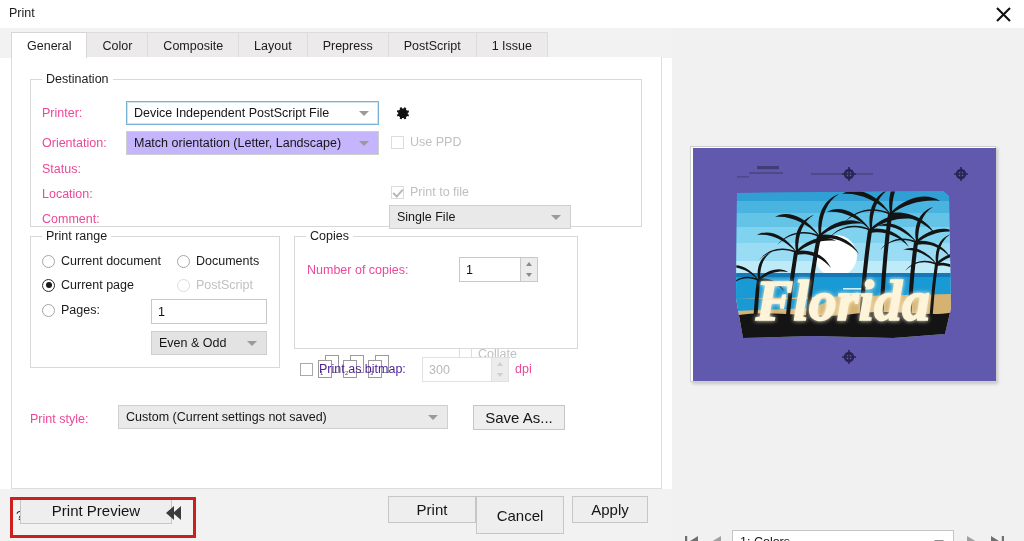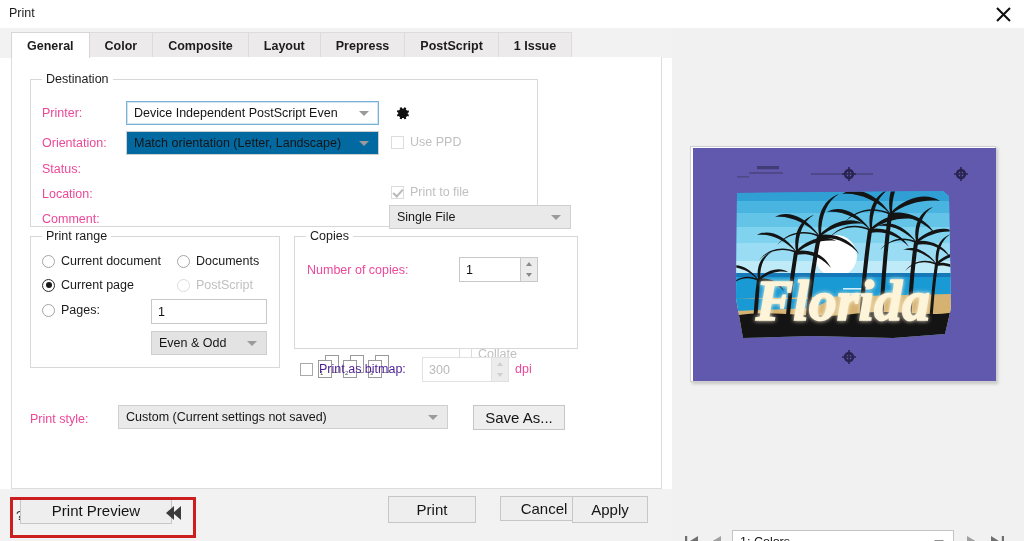--- a/index.html
+++ b/index.html
@@ -51,21 +51,20 @@
     padding: 0 15px;
     display: flex; align-items: center;
     background: #eceaea;
     border: 1px solid #dcdcdc;
     border-bottom: none;
     margin-right: -1px;
     font-size: 12.5px;
     color: #1c1c1c;
     cursor: pointer;
     white-space: nowrap;
-    font-weight: bold;
   }
   .tab.active {
     background: #ffffff;
     border-color: #d6d6d6;
     position: relative;
     z-index: 3;
   }
 
   
   .panel {
@@ -95,21 +94,21 @@
     position: absolute;
     font-size: 12.5px;
     color: #ec4899;
     white-space: nowrap;
   }
 
   
   .combo {
     position: absolute;
     height: 24px;
-    background: #0369a1;
+    background: #c4b5fd;
     border: 1px solid #cfcfcf;
     display: flex; align-items: center;
     padding-left: 7px;
     font-size: 12.5px;
     color: #151515;
     cursor: pointer;
     white-space: nowrap;
     overflow: hidden;
   }
   .combo.focus {
@@ -351,26 +350,26 @@
       <div class="tab">Composite</div>
       <div class="tab">Layout</div>
       <div class="tab">Prepress</div>
       <div class="tab">PostScript</div>
       <div class="tab">1 Issue</div>
     </div>
   </div>
 
   <div class="panel">
 
-    <div class="group" style="left:18px; top:22px; width:508px; height:148px;">
+    <div class="group" style="left:18px; top:22px; width:612px; height:148px;">
       <span class="legend">Destination</span>
 
       <span class="lbl" style="left:11px; top:26px;">Printer:</span>
       <div class="combo focus" style="left:95px; top:21px; width:253px;">
-        <span>Device Independent PostScript Even</span>
+        <span>Device Independent PostScript File</span>
         <span class="arrow"></span>
       </div>
       <div style="position:absolute; left:360px; top:22px; width:22px; height:22px; display:flex; align-items:center; justify-content:center; cursor:pointer;">
         <svg width="19" height="19" viewBox="0 0 24 24" aria-hidden="true">
           <path fill="#111" d="M12 8.2a3.8 3.8 0 1 0 0 7.6 3.8 3.8 0 0 0 0-7.6zm0 5.9a2.1 2.1 0 1 1 0-4.2 2.1 2.1 0 0 1 0 4.2z"></path>
           <path fill="#111" d="M20.3 13.6l-1.7-.5a6.8 6.8 0 0 0 0-2.2l1.7-.5-.8-2.6-1.7.6a6.8 6.8 0 0 0-1.6-1.6l.6-1.7L14.2 4l-.5 1.7a6.8 6.8 0 0 0-2.2 0L11 4l-2.6.8.6 1.7a6.8 6.8 0 0 0-1.6 1.6l-1.7-.6-.8 2.6 1.7.5a6.8 6.8 0 0 0 0 2.2l-1.7.5.8 2.6 1.7-.6a6.8 6.8 0 0 0 1.6 1.6l-.6 1.7 2.6.8.5-1.7a6.8 6.8 0 0 0 2.2 0l.5 1.7 2.6-.8-.6-1.7a6.8 6.8 0 0 0 1.6-1.6l1.7.6.8-2.6z"></path>
         </svg>
       </div>
 
       <span class="lbl" style="left:11px; top:56px;">Orientation:</span>
@@ -496,21 +495,21 @@
     <div class="btn" style="left:20px; top:8px; width:152px; height:27px;">Print Preview</div>
 
     <div class="collapse-arrow" style="left:158px; top:10px;">
       <svg width="22" height="20" viewBox="0 0 22 20" aria-hidden="true">
         <path d="M12 3 L12 17 L4 10 Z" fill="#3b3b3b"></path>
         <path d="M19 3 L19 17 L11 10 Z" fill="#3b3b3b"></path>
       </svg>
     </div>
 
     <div class="btn" style="left:388px; top:7px; width:88px; height:27px;">Print</div>
-    <div class="btn" style="left:500px; top:7px; width:88px; height:25px;">Cancel</div>
+    <div class="btn" style="left:476px; top:7px; width:88px; height:38px;">Cancel</div>
     <div class="btn" style="left:572px; top:7px; width:76px; height:27px;">Apply</div>
   </div>
 
   <div class="redbox"></div>
 
   <div class="preview-pane">
     <div class="preview-canvas">
       <div class="page-shadow"></div>
       <div class="page">
         <svg width="303" height="233" viewBox="0 0 303 233" aria-hidden="true">

